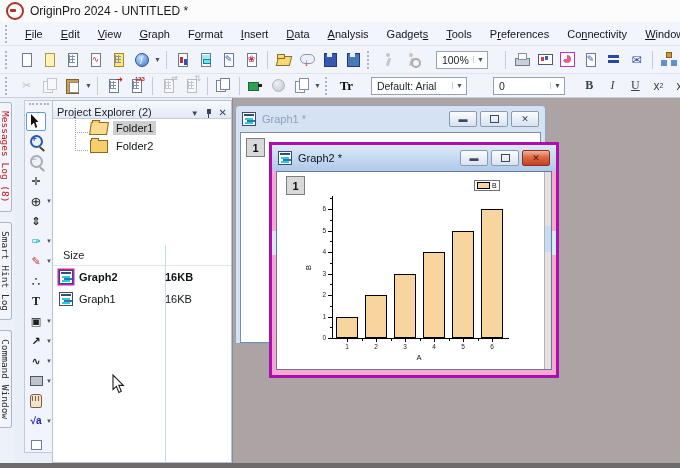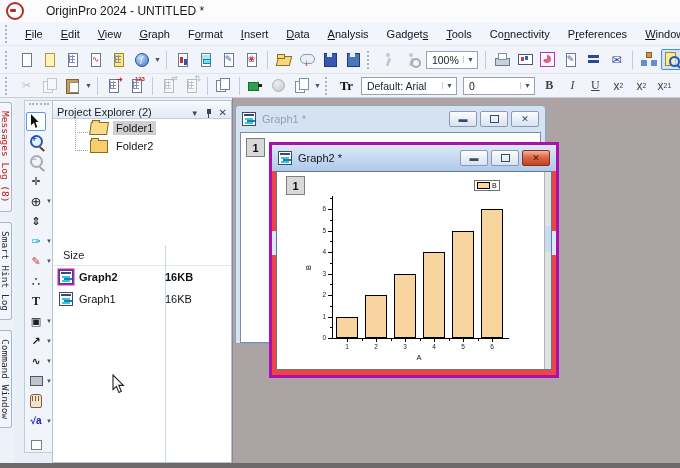--- a/index.html
+++ b/index.html
@@ -1,37 +1,37 @@
 <!DOCTYPE html>
 <html><head>
 <meta charset="utf-8">
 <style>
   html,body{margin:0;padding:0}
   body{width:680px;height:468px;overflow:hidden;position:relative;background:#F2F5FA;
        font-family:"Liberation Sans","DejaVu Sans",sans-serif;-webkit-font-smoothing:antialiased;cursor:default}
   
-  .titlebar{position:absolute;left:0;top:0;width:680px;height:22px;background:#FCFCFC;display:flex;align-items:center;gap:22px;padding-left:6px;box-sizing:border-box}
+  .titlebar{position:absolute;left:0;top:0;width:680px;height:22px;background:#FCFCFC;display:flex;align-items:center;gap:6px;padding-left:6px;box-sizing:border-box}
   .app-icon{width:14px;height:14px;border-radius:50%;border:2px solid #B03028;background:#fff;position:relative;flex:0 0 auto}
   .app-icon::after{content:"";position:absolute;left:2px;top:5px;width:6px;height:3px;background:#B03028;border-radius:1px}
   .titlebar .ttl{font-size:12px;color:#1A1A1A}
   .menubar{position:absolute;left:0;top:22px;width:680px;height:24px;background:#F2F5FB;border-bottom:1px solid #E3E7EE;display:flex;align-items:center;padding-left:2px;box-sizing:border-box}
   .menubar .grip{margin-right:4px}
   .menu-item{font-size:11px;color:#14141E;padding:3px 9px;white-space:nowrap}
   .menu-item u{text-decoration:underline}
   .tbrow{position:absolute;left:0;width:680px;display:flex;align-items:center;background:#F1F4FA;box-sizing:border-box}
   #tb1{top:46px;height:28px;border-bottom:1px solid #E0E4EB;padding-left:2px}
   #tb2{top:74px;height:24px;border-bottom:1px solid #C9CED8;padding-left:2px}
   .grip{width:5px;height:18px;border-left:2px dotted #AAB4C6;margin:0 3px;flex:0 0 auto}
   .sep{width:1px;height:18px;background:#C4CAD6;margin:0 4px;flex:0 0 auto}
   .dd{font-size:7px;color:#45506A;margin:0 1px;flex:0 0 auto}
   .tbi{width:19px;height:19px;position:relative;display:inline-flex;align-items:center;justify-content:center;border:1px solid transparent;border-radius:2px;margin:0 1px;flex:0 0 auto}
   .tbi .g{position:relative;line-height:1;z-index:2}
   .dis{opacity:.45;filter:grayscale(85%)}
   .act{border-color:#4C8CD8;background:#CFE5FB}
-  .combo{height:18px;background:#fff;border:1px solid #97A1B2;display:inline-flex;align-items:center;justify-content:space-between;font-size:10.5px;color:#202430;padding:0 3px 0 5px;margin:0 3px;flex:0 0 auto;box-sizing:border-box}
+  .combo{height:18px;background:#fff;border:1px solid #97A1B2;display:inline-flex;align-items:center;justify-content:space-between;font-size:10.5px;color:#202430;padding:0 3px 0 5px;margin:0 13px;flex:0 0 auto;box-sizing:border-box}
   .combo .ca{font-size:7px;color:#45506A;margin-left:4px;border-left:1px solid #C8CED8;padding-left:3px}
   .fbtn{min-width:19px;height:19px;display:inline-flex;align-items:center;justify-content:center;font-size:12px;color:#3A4150;margin:0 2px;flex:0 0 auto}
   .fbtn.b{font-weight:bold;font-family:"Liberation Serif",serif}
   .fbtn.i{font-style:italic;font-family:"Liberation Serif",serif}
   .fbtn.u{text-decoration:underline;font-family:"Liberation Serif",serif}
   .fbtn sup,.fbtn sub{font-size:7px}
   .fbtn.gk{font-size:10px;font-weight:bold}
   
   .k-page::before,.k-page-y::before,.k-grid::before,.k-grid-y::before,.k-graphpage::before,
   .k-tmpl::before,.k-layers::before,.k-penpage::before,.k-flower::before,.k-zoomcurve::before,
@@ -157,21 +157,21 @@
   .mdiwin{position:absolute;box-sizing:border-box}
   .w-title{height:26px;display:flex;align-items:center;padding:0 6px;box-sizing:border-box}
   .w-title .wt{font-size:11px;margin-left:6px;flex:1;white-space:nowrap}
   .wbtn{width:28px;height:16px;border:1px solid #8A9AB4;border-radius:2px;background:linear-gradient(#FBFCFE,#D9E2F0);
         display:flex;align-items:center;justify-content:center;margin-left:3px;font-size:9px;color:#3A4860;box-sizing:border-box}
   .wbtn .rsq{width:7px;height:6px;border:1.5px solid #3A4860}
   .wbtn.close-red{background:linear-gradient(#F2B29E 0%,#DB6844 45%,#C14222 100%);border-color:#8A3020;color:#4A1408;font-weight:bold}
   #win1{left:2px;top:7px;width:311px;height:239px;background:#D5E2F2;border:1px solid #90A4C0;border-radius:4px 4px 0 0}
   #win1 .w-title .wt{color:#8E9FBA}
   #win1 .w-client{position:absolute;left:4px;top:26px;right:4px;bottom:0;background:#fff;border:1px solid #7C8CA4}
-  #win2{left:36px;top:44px;width:290px;height:236px;border:3px solid #AC10AC;background:#ef4444;z-index:10}
+  #win2{left:36px;top:44px;width:290px;height:236px;border:3px solid #AC10AC;background:#f9a8d4;z-index:10}
   #win2 .w-title{height:26px;background:linear-gradient(#DCE9F8,#AFC9EA)}
   #win2 .w-title .wt{color:#0E1620}
   #win2 .w-client{position:absolute;left:4px;top:26px;right:4px;bottom:5px;background:#fff;border:1px solid #68788E;overflow:hidden}
   .layerbtn{position:absolute;width:17px;height:17px;background:#D9D9D9;border:1px solid #7E7E7E;font-size:11px;font-weight:bold;color:#101010;display:flex;align-items:center;justify-content:center}
   .titlegicon{flex:0 0 auto}
   
   #g2plot{position:absolute;inset:0}
   .axis{position:absolute;background:#000}
   .bar{position:absolute;border:1px solid #000;box-sizing:border-box}
   .tickl{position:absolute;font-size:6.5px;color:#222;line-height:1}
@@ -199,22 +199,22 @@
       <span class="menu-item"><u>F</u>ile</span>
       <span class="menu-item"><u>E</u>dit</span>
       <span class="menu-item"><u>V</u>iew</span>
       <span class="menu-item"><u>G</u>raph</span>
       <span class="menu-item">F<u>o</u>rmat</span>
       <span class="menu-item"><u>I</u>nsert</span>
       <span class="menu-item"><u>D</u>ata</span>
       <span class="menu-item"><u>A</u>nalysis</span>
       <span class="menu-item">Gadget<u>s</u></span>
       <span class="menu-item"><u>T</u>ools</span>
+      <span class="menu-item">P<u>r</u>eferences</span>
       <span class="menu-item">Co<u>n</u>nectivity</span>
-      <span class="menu-item">P<u>r</u>eferences</span>
       <span class="menu-item"><u>W</u>indow</span>
     </span>
 </div>
 
 <div class="tbrow" id="tb1">
     <span class="grip"></span>
     <span class="tbi k-page"></span>
     <span class="tbi k-page-y"></span>
     <span class="tbi k-grid"></span>
     <span class="tbi k-graphpage">

